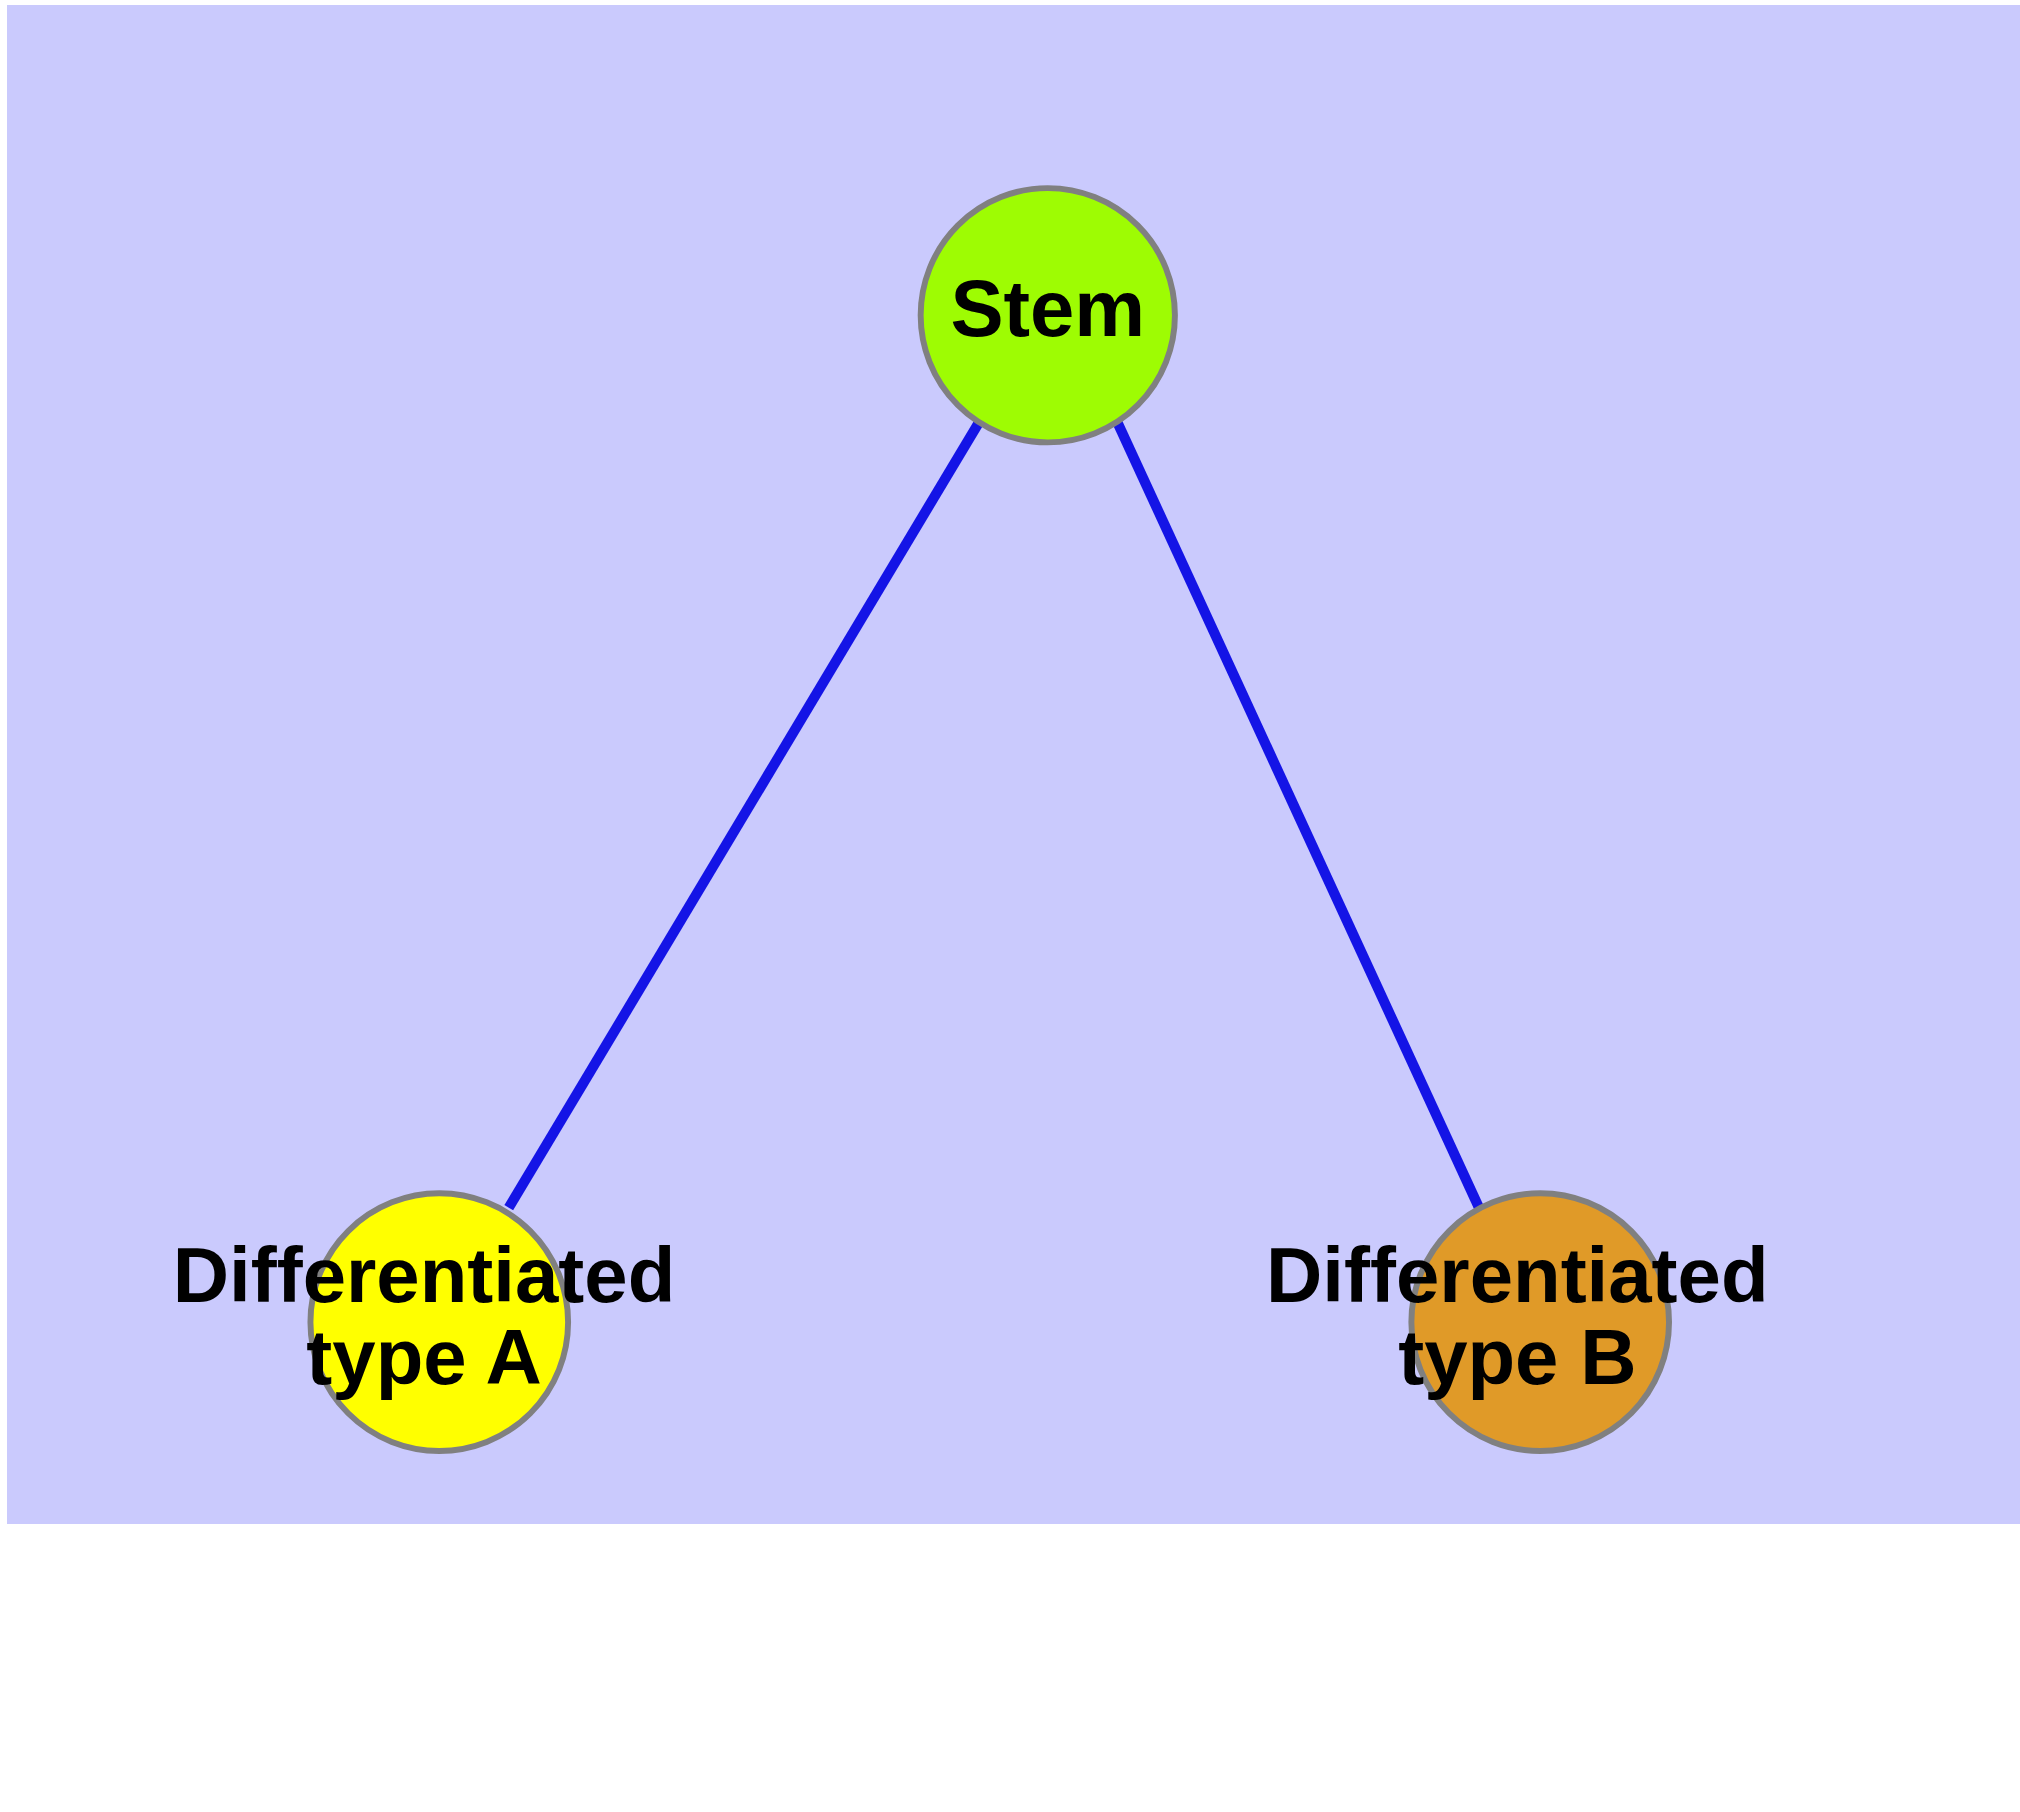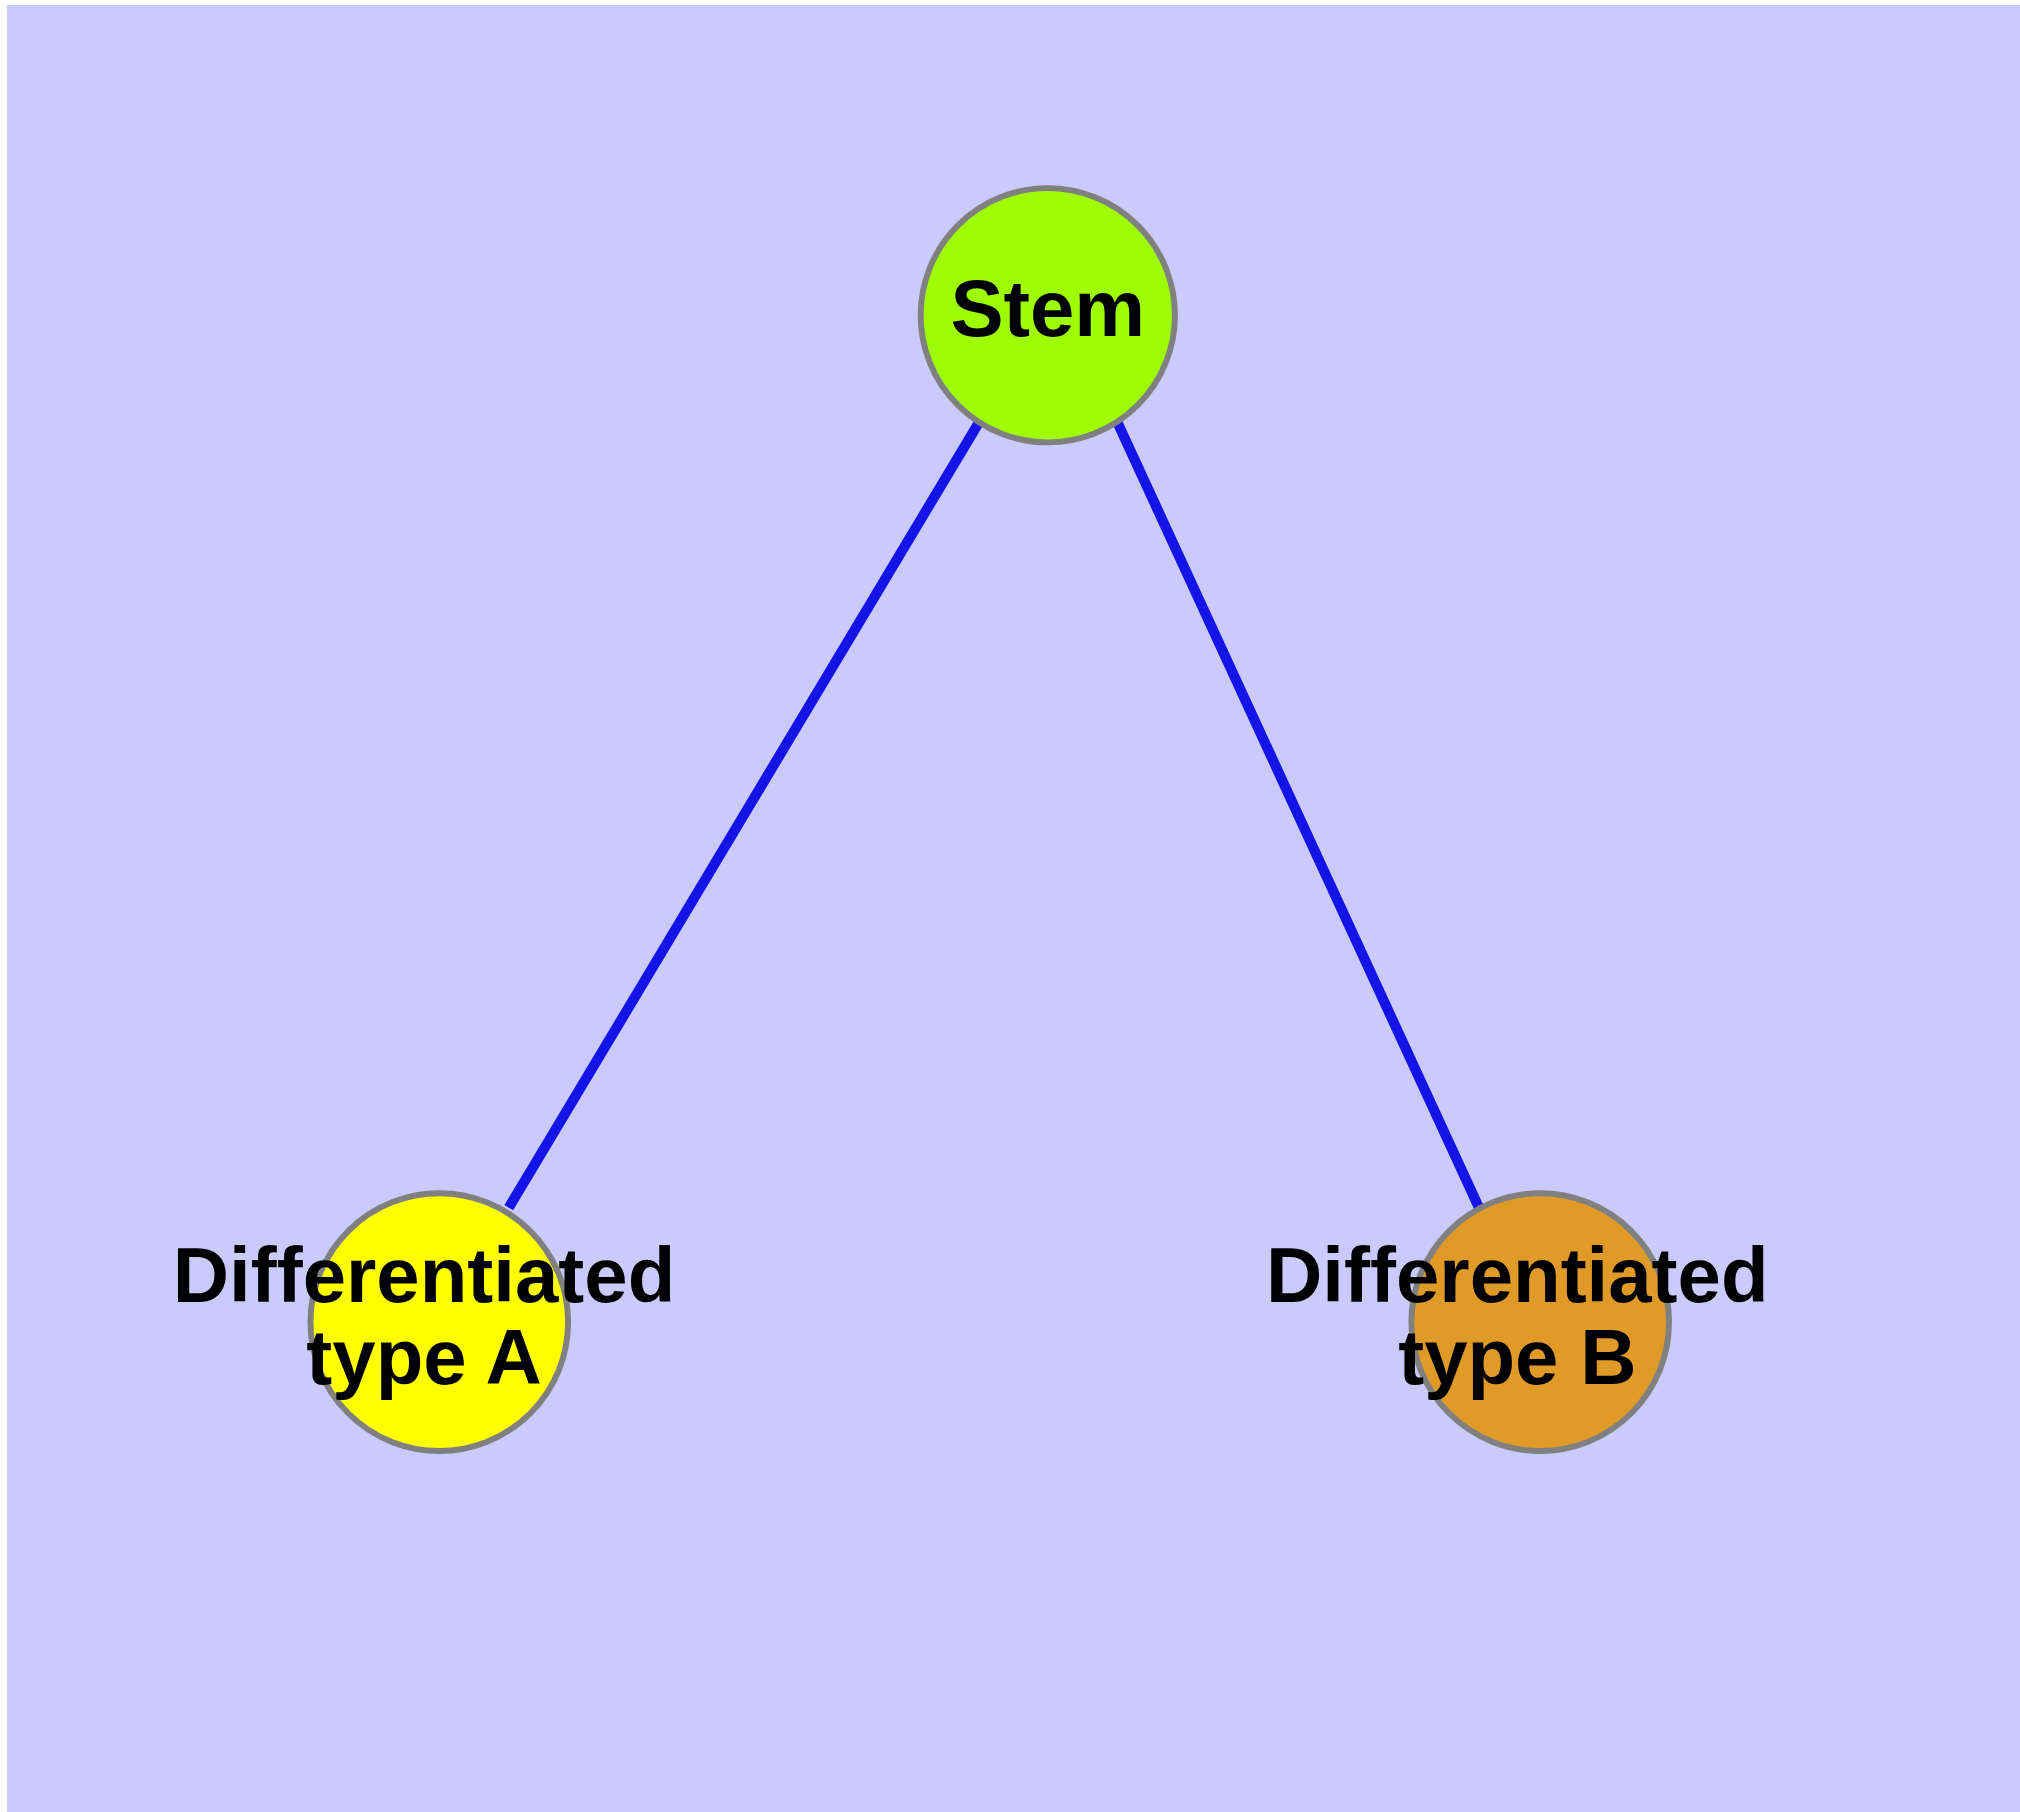--- a/index.html
+++ b/index.html
@@ -4,21 +4,21 @@
 <title>Cell Differentiation Graph</title>
 <style>
   html, body {
     margin: 0;
     padding: 0;
     background: #ffffff;
   }
   #canvas {
     position: relative;
     width: 2021px;
-    height: 1812px;
+    height: 1524px;
     background: #ffffff;
     overflow: hidden;
     font-family: "Liberation Sans", sans-serif;
   }
   #plot-bg {
     position: absolute;
     left: 6.8px;
     top: 5.1px;
     width: 2014px;
     height: 1807px;

